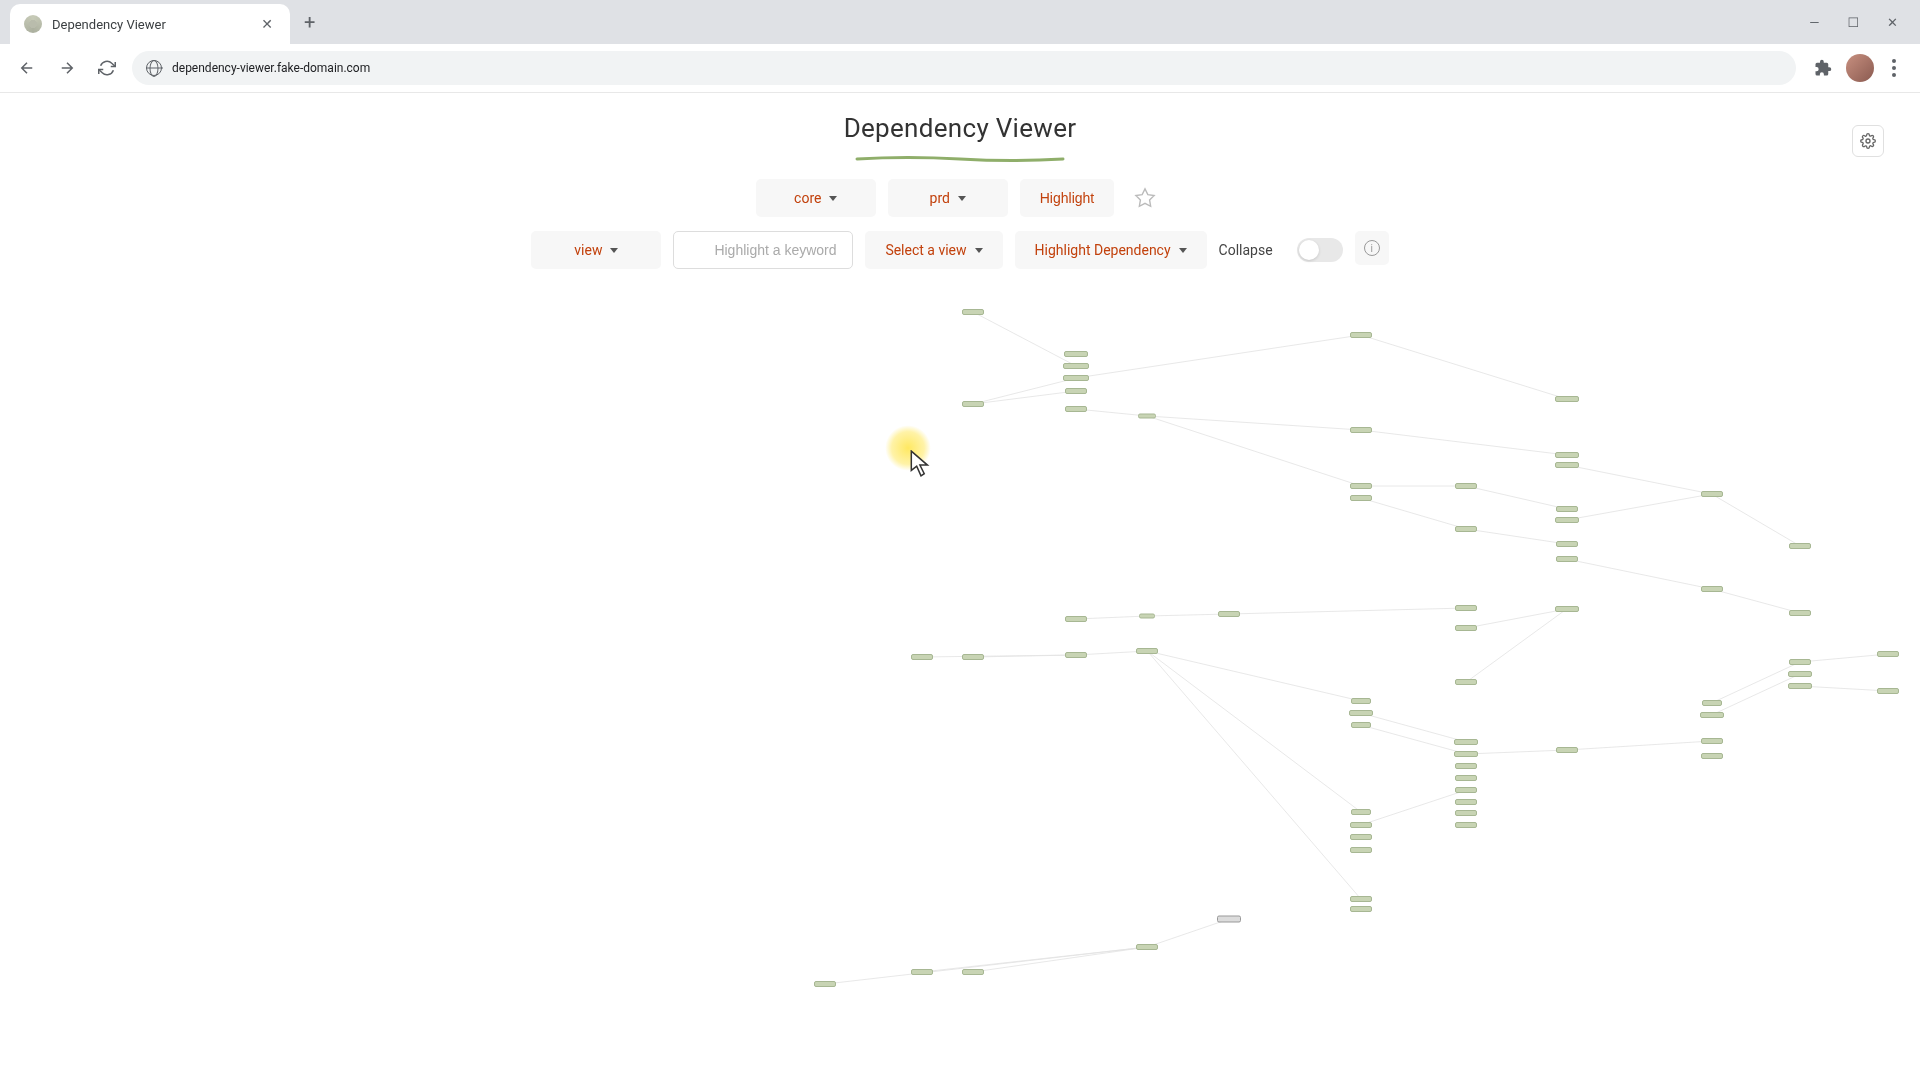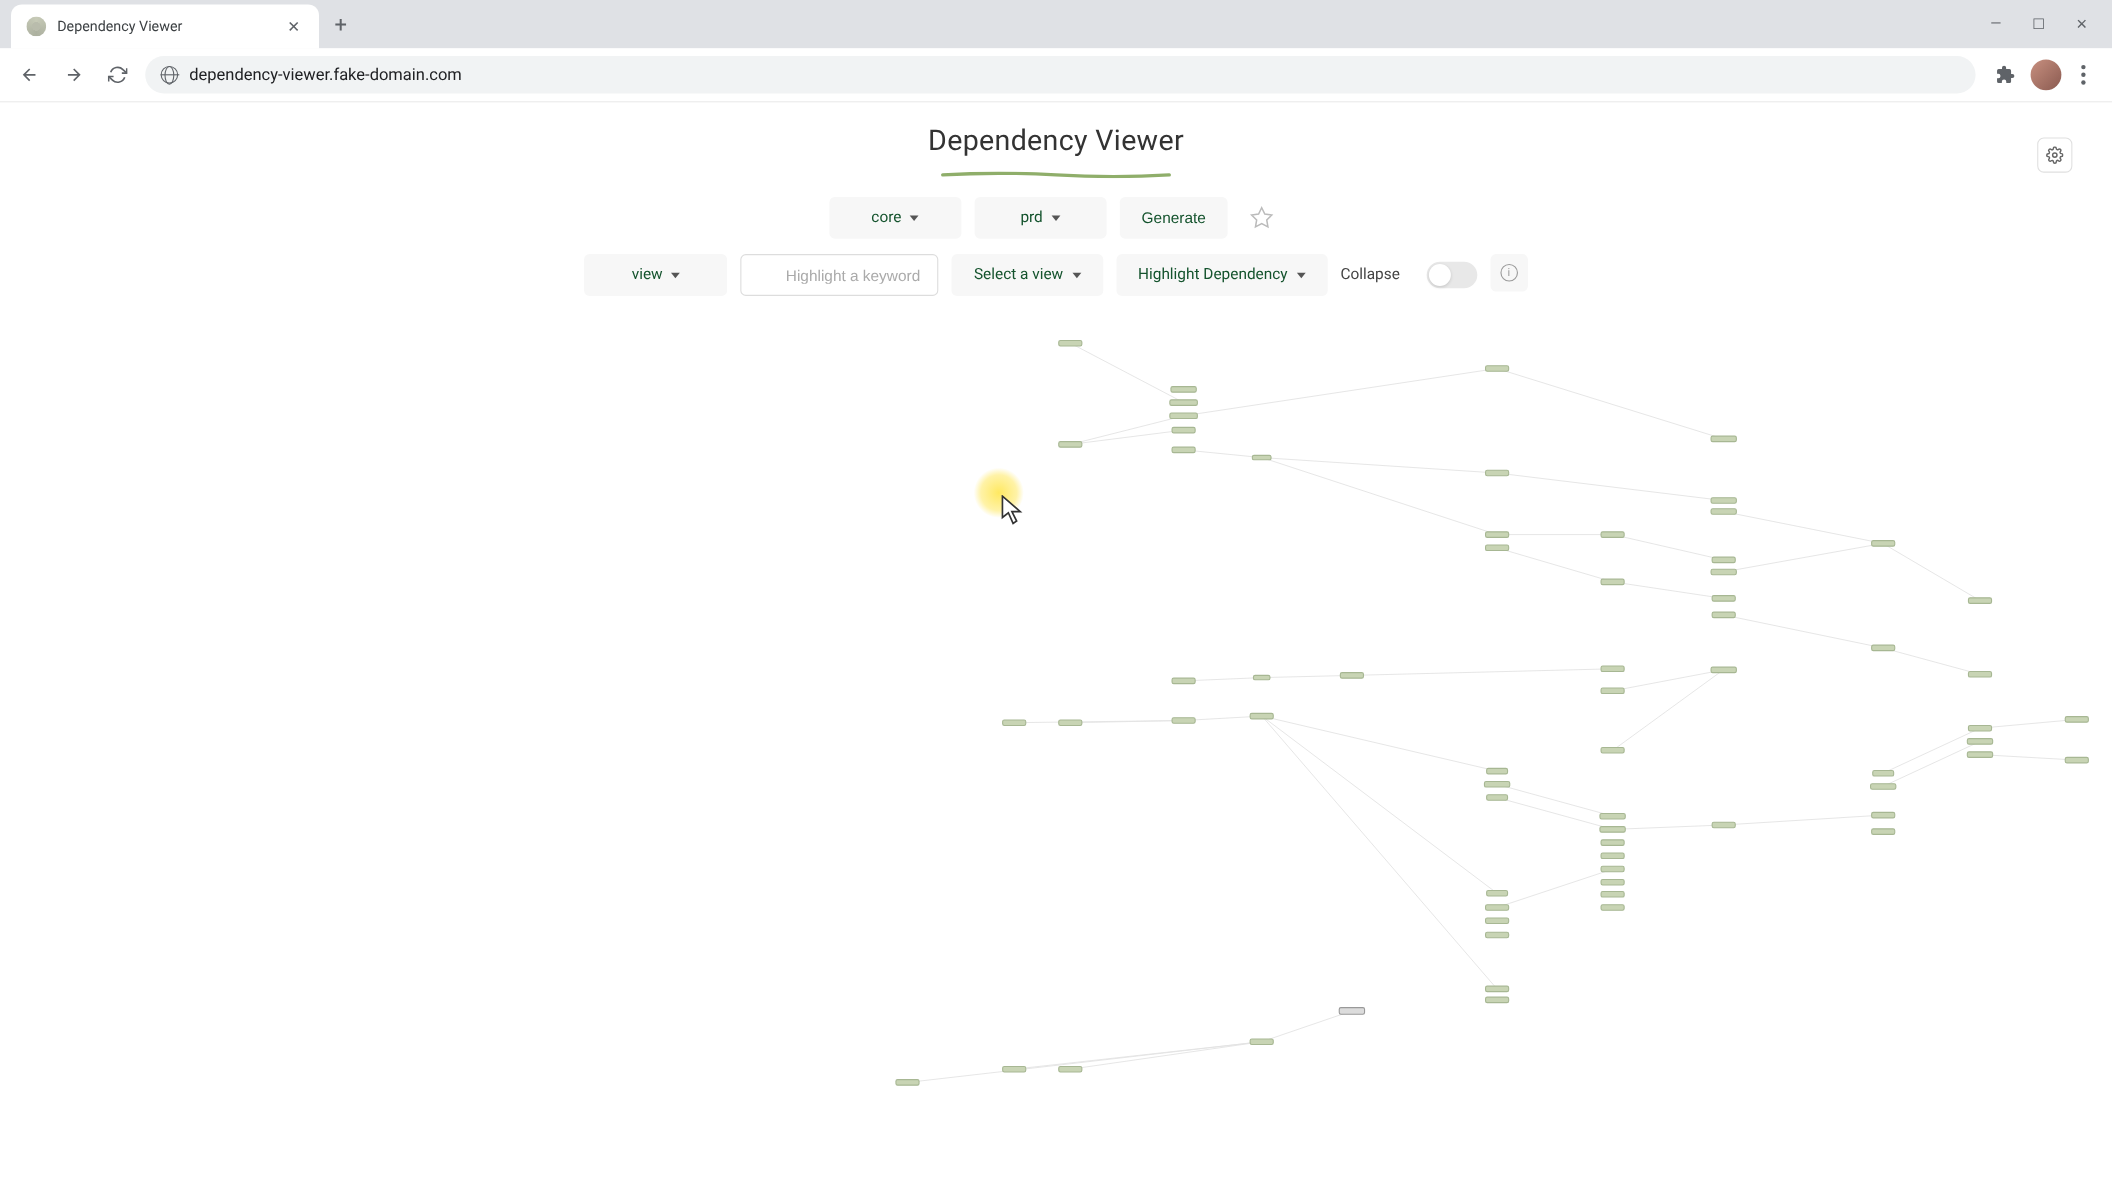--- a/index.html
+++ b/index.html
@@ -123,21 +123,21 @@
     .url-globe::after {
       content: '';
       position: absolute;
       top: 50%;
       left: -1.5px;
       right: -1.5px;
       height: 0;
       border-top: 1.5px solid #5f6368;
       transform: translateY(-50%);
     }
-    .url-text { font-size: 15px; color: #202124; }
+    .url-text { font-size: 12px; color: #202124; }
     .nav-right {
       display: flex;
       align-items: center;
       gap: 14px;
       padding: 0 8px;
     }
     .ext-icon {
       width: 18px; height: 18px;
       color: #5f6368;
     }
@@ -212,21 +212,21 @@
     }
     .ctrl {
       height: 38px;
       background: #f7f7f7;
       border-radius: 5px;
       display: flex;
       align-items: center;
       justify-content: center;
       padding: 0 20px;
       font-size: 14px;
-      color: #14532d;
+      color: #c2410c;
       cursor: pointer;
       gap: 6px;
       border: none;
     }
     .ctrl.wide { min-width: 120px; }
     .ctrl.wider { min-width: 130px; }
     .caret {
       display: inline-block;
       width: 0; height: 0;
       border-left: 4px solid transparent;
@@ -424,21 +424,21 @@
 
   <div class="controls-row">
     <div class="ctrl wide">
       <span>core</span>
       <span class="caret"></span>
     </div>
     <div class="ctrl wide">
       <span>prd</span>
       <span class="caret"></span>
     </div>
-    <button class="ctrl">Generate</button>
+    <button class="ctrl">Highlight</button>
     <div class="star-btn">
       <svg viewBox="0 0 24 24">
           <polygon points="12 2 15.09 8.26 22 9.27 17 14.14 18.18 21.02 12 17.77 5.82 21.02 7 14.14 2 9.27 8.91 8.26 12 2"></polygon>
         </svg>
     </div>
   </div>
 
   <div class="controls-row-2">
     <div class="ctrl wider">
       <span>view</span>

